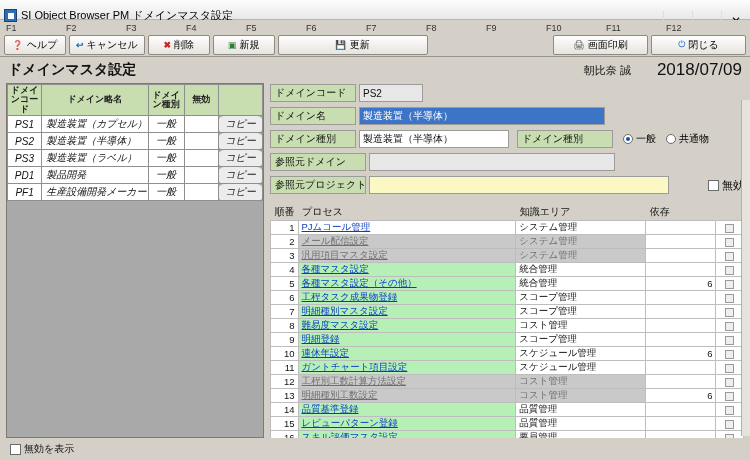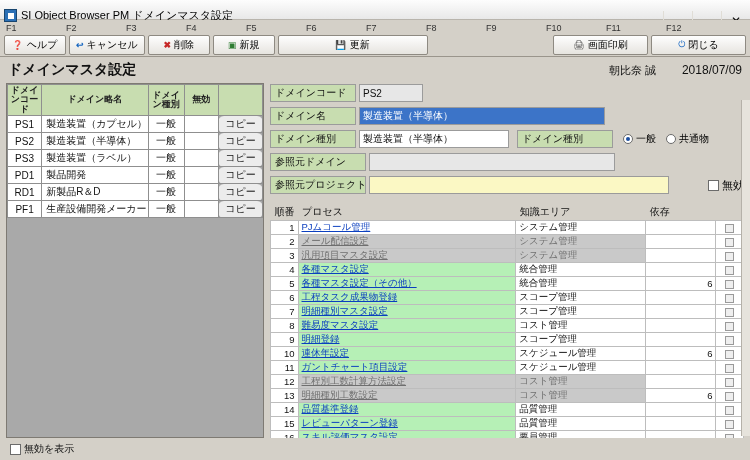--- a/index.html
+++ b/index.html
@@ -98,21 +98,21 @@
 
   
   .pagehead {
     height: 26px;
     display: flex; align-items: center;
     padding: 0 8px;
     background: #d4d0c8;
   }
   .pagehead .ptitle { font-size: 14px; font-weight: bold; color: #111; }
   .pagehead .user { margin-left: auto; font-size: 11px; color: #111; }
-  .pagehead .date { margin-left: 26px; font-size: 12px; color: #111; }
+  .pagehead .date { margin-left: 26px; font-size: 17px; color: #111; }
 
   
   .body {
     flex: 1;
     display: flex;
     padding: 0 6px 0 6px;
     gap: 6px;
     overflow: hidden;
   }
 
@@ -134,21 +134,21 @@
     line-height: 1.05;
   }
   table.gridL td {
     border: 1px solid #8f8f8f;
     background: #fff;
     height: 17px;
     font-size: 10px;
     color: #111;
     text-align: center;
     padding: 0 2px;
-    overflow: hidden; white-space: nowrap;
+    overflow: hidden; white-space: nowrap; font-style: italic;
   }
   table.gridL td.name { text-align: left; padding-left: 4px; }
   table.gridL td.copy { background: #ececec; color: #111; font-size: 10px; border-radius: 6px; }
   .colw1 { width: 34px; }
   .colw2 { width: 106px; }
   .colw3 { width: 36px; }
   .colw4 { width: 34px; }
   .colw5 { width: 44px; }
 
   
@@ -356,27 +356,20 @@
             <td class="copy">コピー</td>
           </tr>
           <tr>
             <td>PD1</td>
             <td class="name">製品開発</td>
             <td>一般</td>
             <td></td>
             <td class="copy">コピー</td>
           </tr>
           <tr>
-            <td>RD1</td>
-            <td class="name">新製品R＆D</td>
-            <td>一般</td>
-            <td></td>
-            <td class="copy">コピー</td>
-          </tr>
-          <tr>
             <td>PF1</td>
             <td class="name">生産設備開発メーカー</td>
             <td>一般</td>
             <td></td>
             <td class="copy">コピー</td>
           </tr>
         </tbody>
       </table>
     </div>
 

